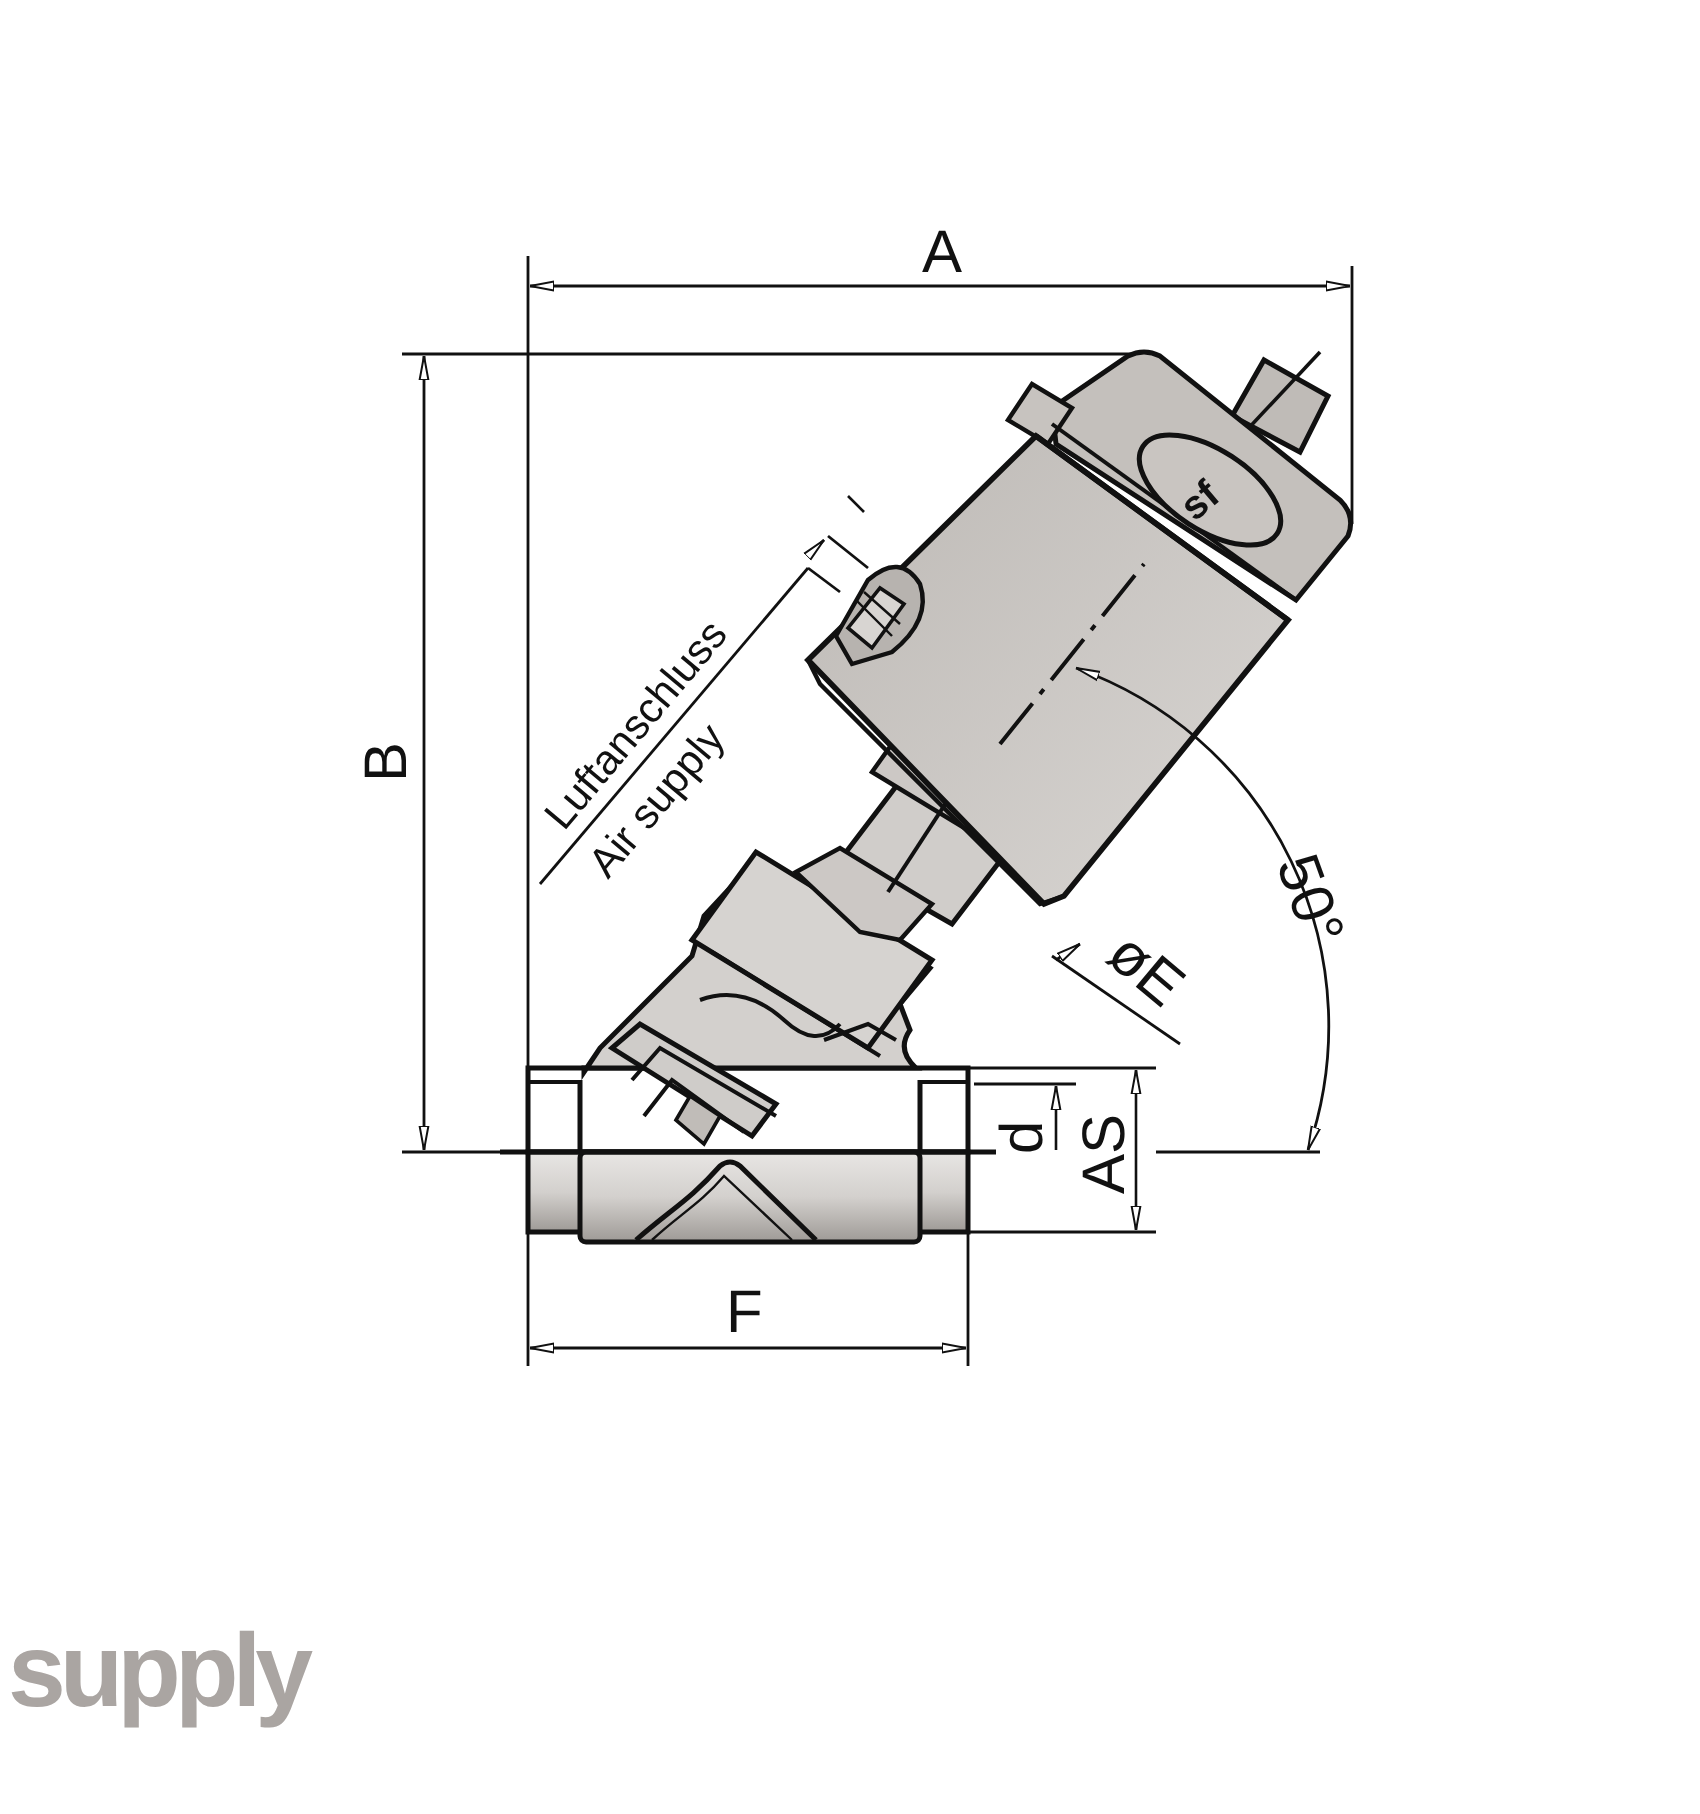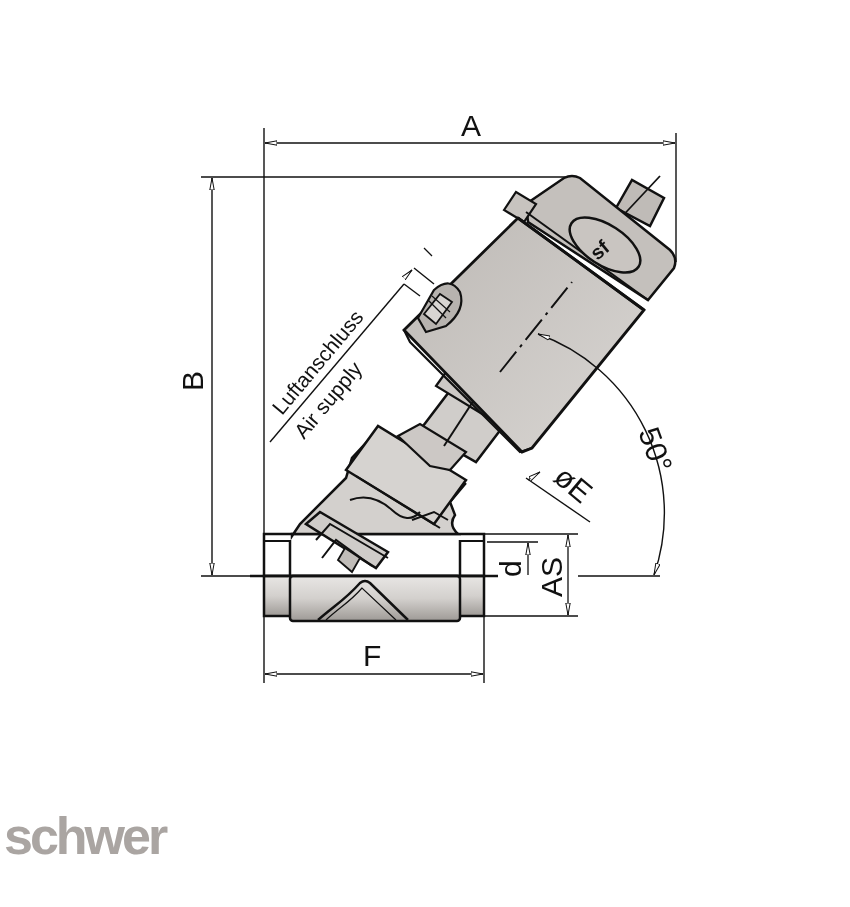--- a/index.html
+++ b/index.html
@@ -138,14 +138,14 @@
     <line x1="404" y1="284" x2="420" y2="296" stroke="#111" stroke-width="1.4"></line>
     <line x1="414" y1="268" x2="434" y2="284" stroke="#111" stroke-width="1.4"></line>
     <line x1="404" y1="278" x2="412" y2="270" stroke="#111" stroke-width="1.3" marker-end="url(#arr)"></line>
     <line x1="424" y1="248" x2="432" y2="256" stroke="#111" stroke-width="1.3"></line>
     <text class="lbl" transform="translate(282,416) rotate(-50)">Luftanschluss</text>
     <text class="lbl" transform="translate(304,440) rotate(-50)">Air supply</text>
   </g>
 </svg>
 
 <div class="logo">
-  <span class="w1">schwer</span>
+  <span class="w1">supply</span>
 </div>
 
 </body></html>

